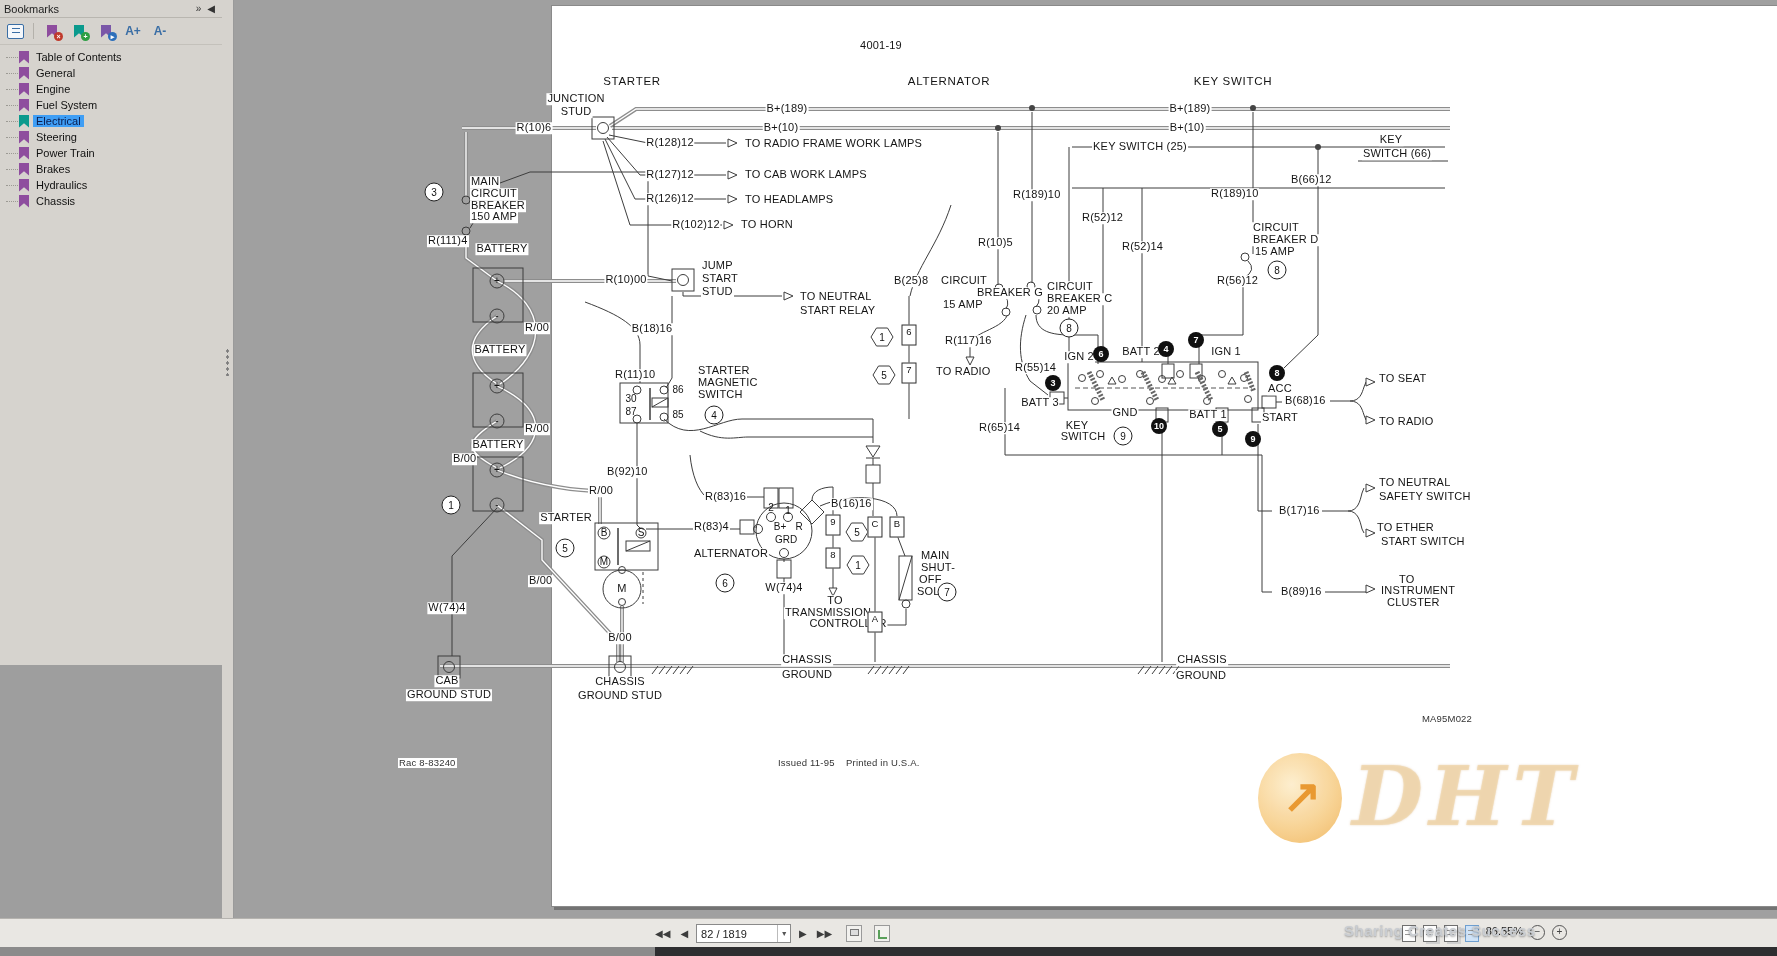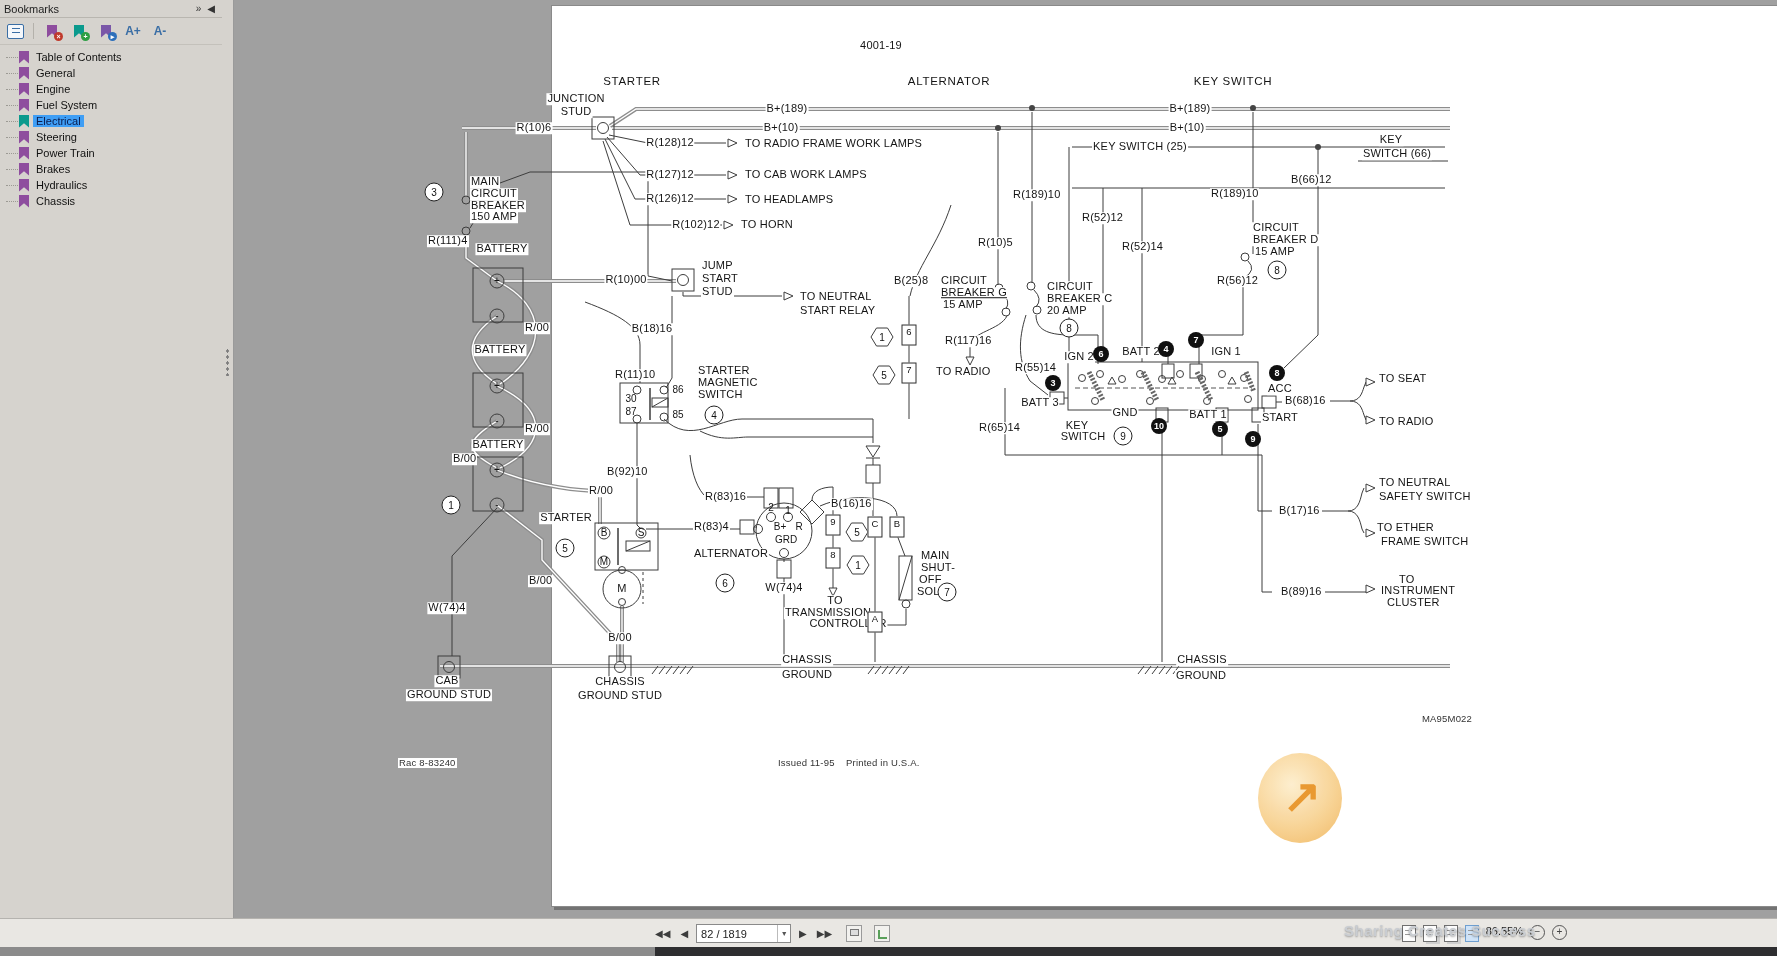--- a/index.html
+++ b/index.html
@@ -1,18 +1,18 @@
 <!DOCTYPE html>
 <html><head>
 <meta charset="utf-8">
 <style>
   html,body{margin:0;padding:0;width:1777px;height:956px;overflow:hidden;
     font-family:"Liberation Sans",sans-serif;background:#9e9e9e;position:relative}
   
-  #bm-panel{position:absolute;left:0;top:0;width:222px;height:947px;background:#d6d3ce;border-right:1px solid #aaa}
+  #bm-panel{position:absolute;left:0;top:0;width:222px;height:665px;background:#d6d3ce;border-right:1px solid #aaa}
   #bm-header{height:17px;background:#d6d3ce;border-bottom:1px solid #b9b6b0;display:flex;align-items:center;padding:0 4px;font-size:11px;color:#222}
   #bm-header .sp{flex:1}
   #bm-header .hic{font-size:10px;color:#333;padding:0 3px;cursor:pointer}
   #bm-tools{height:26px;display:flex;align-items:center;gap:9px;padding:0 6px;border-bottom:1px solid #c4c1bb}
   .tool{position:relative;width:18px;height:18px;display:flex;align-items:center;justify-content:center;cursor:pointer}
   .chk{width:15px;height:13px;border:1.5px solid #3a6ea5;border-radius:2px;background:#f4f7fb;
     background-image:linear-gradient(#3a6ea5,#3a6ea5),linear-gradient(#3a6ea5,#3a6ea5);
     background-size:8px 1px,8px 1px;background-position:4px 3px,4px 7px;background-repeat:no-repeat}
   .vsep{width:1px;height:16px;background:#b4b1ab}
   .flag{width:10px;height:13px;background:#8e4d9e;clip-path:polygon(0 0,100% 0,100% 100%,50% 68%,0 100%)}
@@ -335,21 +335,21 @@
     <span class="dlabel " style="left: 807px; top: 660px;">CHASSIS</span>
     <span class="dlabel " style="left: 807px; top: 675px;">GROUND</span>
     <span class="dlabel " style="left: 1202px; top: 660px;">CHASSIS</span>
     <span class="dlabel " style="left: 1201px; top: 676px;">GROUND</span>
     <span class="dlabel l " style="left: 920px; top: 556px;">MAIN</span>
     <span class="dlabel l " style="left: 920px; top: 568px;">SHUT-</span>
     <span class="dlabel l " style="left: 918px; top: 580px;">OFF</span>
     <span class="dlabel l " style="left: 916px; top: 592px;">SOL</span>
     <span class="dlabel l " style="left: 893px; top: 281px;">B(25)8</span>
     <span class="dlabel l " style="left: 940px; top: 281px;">CIRCUIT</span>
-    <span class="dlabel l " style="left: 940px; top: 293px; text-decoration: underline;">BREAKER G</span>
+    <span class="dlabel l " style="left: 976px; top: 293px;">BREAKER G</span>
     <span class="dlabel l " style="left: 942px; top: 305px;">15 AMP</span>
     <span class="dlabel l " style="left: 944px; top: 341px;">R(117)16</span>
     <span class="dlabel l " style="left: 935px; top: 372px;">TO RADIO</span>
     <span class="dlabel l " style="left: 977px; top: 243px;">R(10)5</span>
     <span class="dlabel l " style="left: 1012px; top: 195px;">R(189)10</span>
     <span class="dlabel l " style="left: 1046px; top: 287px;">CIRCUIT</span>
     <span class="dlabel l " style="left: 1046px; top: 299px;">BREAKER C</span>
     <span class="dlabel l " style="left: 1046px; top: 311px;">20 AMP</span>
     <span class="dlabel l " style="left: 1081px; top: 218px;">R(52)12</span>
     <span class="dlabel l " style="left: 1121px; top: 247px;">R(52)14</span>
@@ -370,21 +370,21 @@
     <span class="dlabel l " style="left: 1284px; top: 401px;">B(68)16</span>
     <span class="dlabel " style="left: 1077px; top: 426px;">KEY</span>
     <span class="dlabel " style="left: 1083px; top: 437px;">SWITCH</span>
     <span class="dlabel l " style="left: 978px; top: 428px;">R(65)14</span>
     <span class="dlabel l " style="left: 1378px; top: 379px;">TO SEAT</span>
     <span class="dlabel l " style="left: 1378px; top: 422px;">TO RADIO</span>
     <span class="dlabel l " style="left: 1278px; top: 511px;">B(17)16</span>
     <span class="dlabel l " style="left: 1378px; top: 483px;">TO NEUTRAL</span>
     <span class="dlabel l " style="left: 1378px; top: 497px;">SAFETY SWITCH</span>
     <span class="dlabel l " style="left: 1376px; top: 528px;">TO ETHER</span>
-    <span class="dlabel l " style="left: 1380px; top: 542px;">FRAME SWITCH</span>
+    <span class="dlabel l " style="left: 1380px; top: 542px;">START SWITCH</span>
     <span class="dlabel l " style="left: 1280px; top: 592px;">B(89)16</span>
     <span class="dlabel l " style="left: 1398px; top: 580px;">TO</span>
     <span class="dlabel l " style="left: 1380px; top: 591px;">INSTRUMENT</span>
     <span class="dlabel l " style="left: 1386px; top: 603px;">CLUSTER</span>
     <span class="dlabel s" style="left: 1447px; top: 719px;">MA95M022</span>
     <span class="dlabel l s" style="left: 398px; top: 763px; text-align: right;">Rac 8-83240</span>
     <span class="dlabel l s" style="left: 777px; top: 763px;">Issued 11-95</span>
     <span class="dlabel l s" style="left: 845px; top: 763px;">Printed in U.S.A.</span>
     <span class="dlabel t" style="left: 631px; top: 399px;">30</span>
     <span class="dlabel t" style="left: 631px; top: 412px;">87</span>
@@ -542,14 +542,15 @@
     <span class="zoom-circ">+</span>
   </div>
 </div>
 <div id="strip-l"></div>
 <div id="strip-r"></div>
 
 <div id="wm">
   <div id="wm-circle">
     <span id="wm-arrow">↗</span>
   </div>
+  <div id="wm-text">DHT</div>
   <div id="wm-tag">Sharing Creates Success</div>
 </div>
 
 </body></html>

